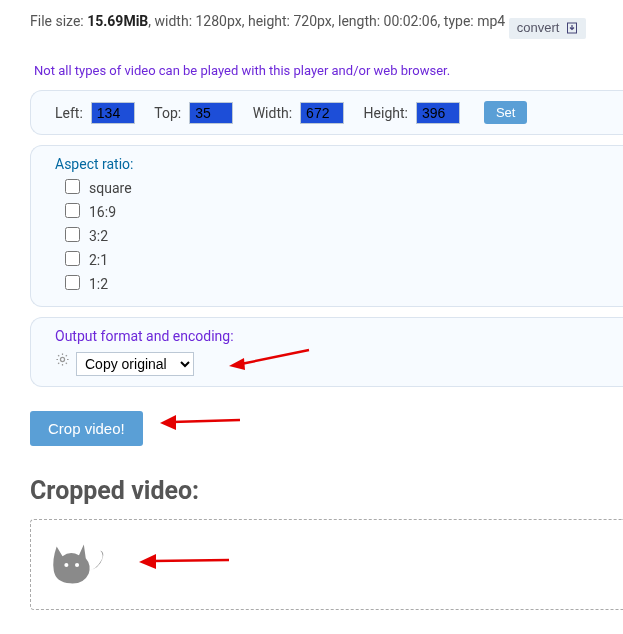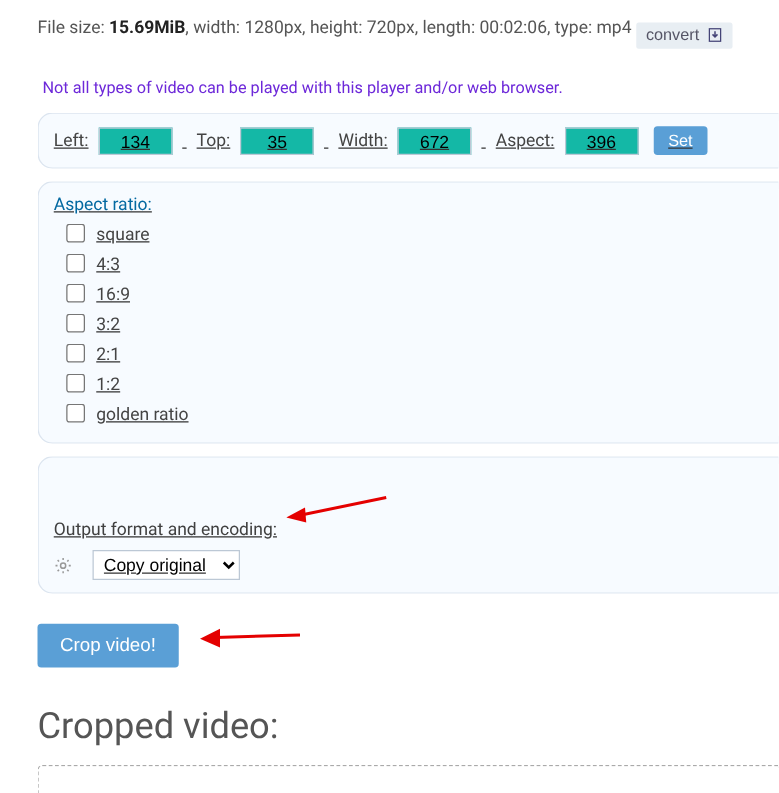--- a/index.html
+++ b/index.html
@@ -36,59 +36,58 @@
   }
   .notice {
     font-size: 13px;
     color: #6d28d9;
     margin: 24px 0 12px 4px;
   }
   .panel {
     border: 1px solid #dbe4ef;
     background: #f7fbff;
     border-radius: 12px;
-    padding: 10px 12px;
+    padding: 10px 24px;
     margin-bottom: 10px;
     border-right: 0;
     border-top-right-radius: 0;
     border-bottom-right-radius: 0;
-    text-decoration: underline;
   }
   .crop-row { display: flex; align-items: center; gap: 8px; }
   .crop-row label { color: #444; font-size: 14px; }
   .crop-row input[type=text] {
-    width: 59px;
+    width: 44px;
     border: 1px solid #bcc8d5;
     padding: 2px 5px;
     font-size: 14px;
-    text-align: center;
-    background: #14b8a6;
+    text-align: left;
+    background: #1d4ed8;
   }
   .set-btn {
     background: #5a9fd6;
     color: #fff;
     border: 0;
     padding: 4px 12px;
     border-radius: 3px;
     font-size: 13px;
     cursor: pointer;
-    margin-left: 4px;
+    margin-left: 16px;
   }
   .aspect-title { margin-bottom: 4px; color: #0369a1; }
   .aspect-list { margin-left: 6px; }
   .aspect-item {
     display: flex; gap: 6px;
     line-height: 24px;
     color: #444;
   }
   .aspect-item input[type=checkbox] {
     width: 15px; height: 15px; cursor: pointer;
   }
-  .fmt-title { color: #404040; margin-bottom: 8px; margin-top: 40px; }
-  .fmt-row { display: flex; align-items: center; gap: 16px; }
+  .fmt-title { color: #6d28d9; margin-bottom: 8px; }
+  .fmt-row { display: flex; gap: 6px; }
   .gear-icon {
     width: 15px; height: 15px;
     display: inline-flex; align-items: center; justify-content: center;
     color: #999;
   }
   select.fmt {
     border: 1px solid #bcc8d5;
     background: #fff;
     padding: 2px 4px;
     font-size: 14px;
@@ -99,22 +98,22 @@
     background: #5a9fd6;
     color: #fff;
     border: 0;
     padding: 9px 18px;
     font-size: 15px;
     border-radius: 3px;
     cursor: pointer;
     margin: 14px 0 22px 0;
   }
   h2.cropped {
-    font-weight: 400;
-    font-size: 29px;
+    font-weight: 700;
+    font-size: 25px;
     color: #555;
     margin: 8px 0 14px 0;
   }
   .dropzone {
     border: 1px dashed #aaa;
     border-radius: 4px;
     padding: 18px 16px;
     border-right: 0;
     border-top-right-radius: 0;
     border-bottom-right-radius: 0;
@@ -155,56 +154,48 @@
     <div class="crop-row">
       <label>Left:</label>
       <input type="text" value="134" style="">
       &nbsp;
       <label>Top:</label>
       <input type="text" value="35" style="">
       &nbsp;
       <label>Width:</label>
       <input type="text" value="672" style="">
       &nbsp;
-      <label>Aspect:</label>
+      <label>Height:</label>
       <input type="text" value="396" style="">
       <button class="set-btn">Set</button>
     </div>
   </div>
 
   <div class="panel">
     <div class="aspect-title">Aspect ratio:</div>
     <div class="aspect-list">
       <div class="aspect-item">
           <input type="checkbox" style="">
           <span>square</span>
         </div>
       <div class="aspect-item">
           <input type="checkbox" style="">
-          <span>4:3</span>
-        </div>
-      <div class="aspect-item">
-          <input type="checkbox" style="">
           <span>16:9</span>
         </div>
       <div class="aspect-item">
           <input type="checkbox" style="">
           <span>3:2</span>
         </div>
       <div class="aspect-item">
           <input type="checkbox" style="">
           <span>2:1</span>
         </div>
       <div class="aspect-item">
           <input type="checkbox" style="">
           <span>1:2</span>
-        </div>
-      <div class="aspect-item">
-          <input type="checkbox" style="">
-          <span>golden ratio</span>
         </div>
     </div>
   </div>
 
   <div class="panel rel">
     <div class="fmt-title">Output format and encoding:</div>
     <div class="fmt-row">
       <span class="gear-icon">
         <svg viewBox="0 0 16 16" width="15" height="15">
             <circle cx="8" cy="8" r="2.2" fill="none" stroke="#999" stroke-width="1.3"></circle>

